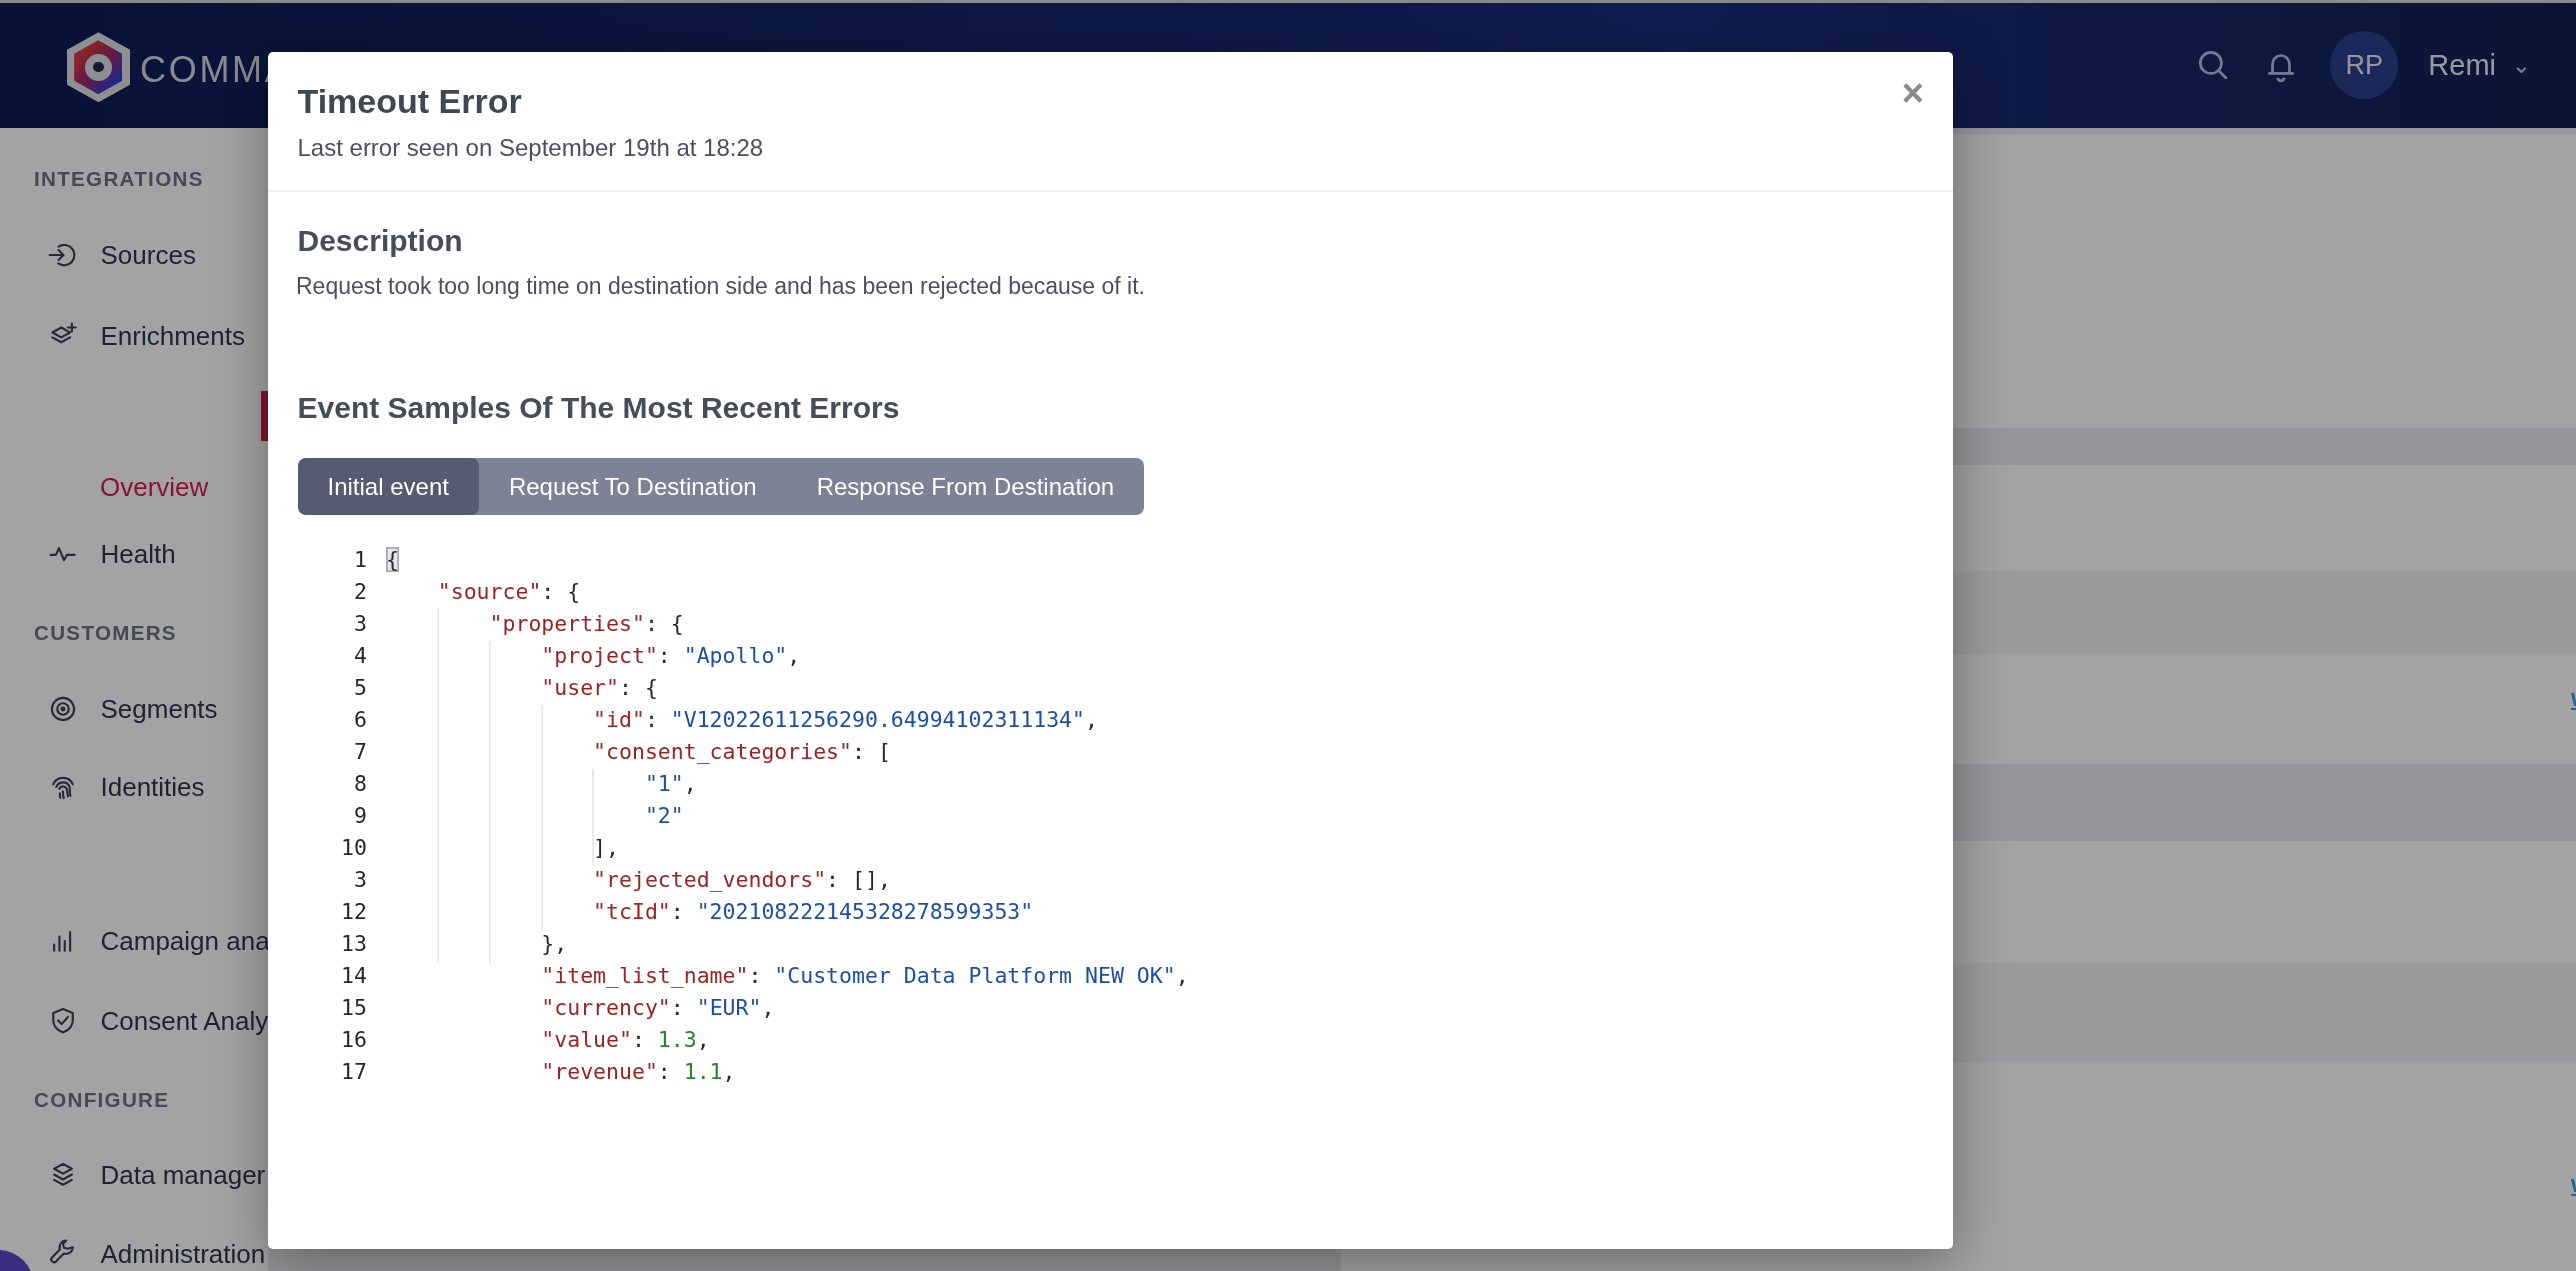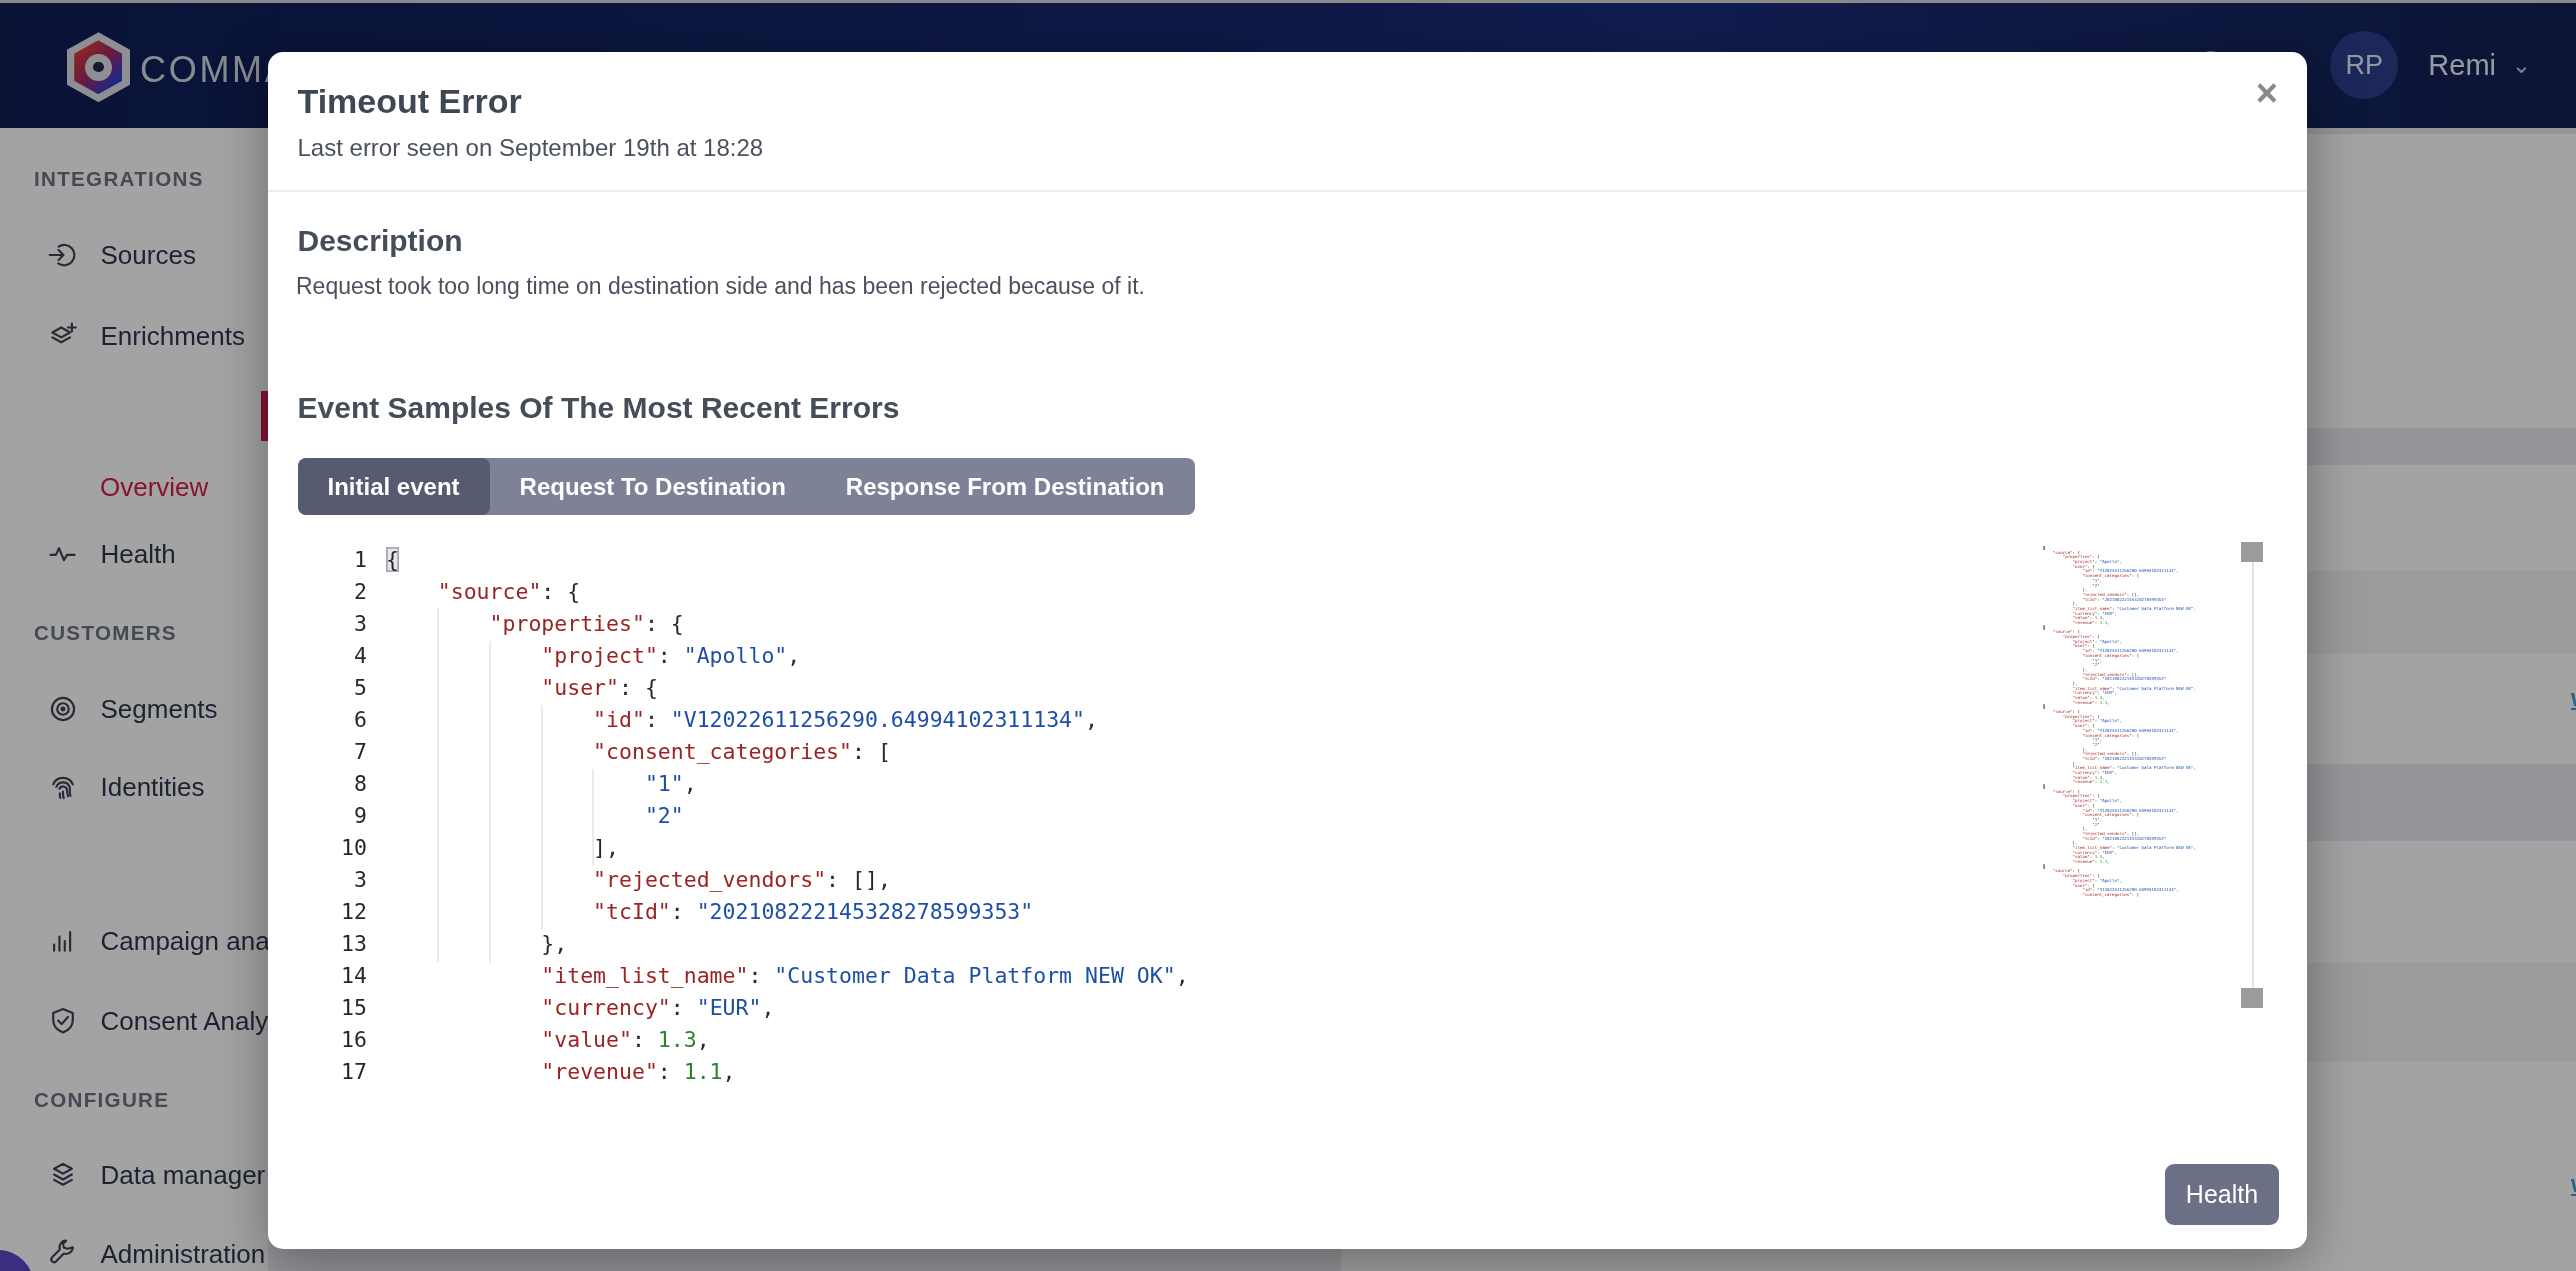--- a/index.html
+++ b/index.html
@@ -54,34 +54,34 @@
   .bgcard { position:absolute; left:1073px; width:1460px; background:#ffffff; border-radius:12.5px; }
   .bgcard .innerrect { position:absolute; left:54px; right:37px; background:#f2f3f6; }
   .bgcard .details { position:absolute; left:1230px; color:#3d9ecb; font-size:24px; font-weight:600;
                      text-decoration:underline; cursor:pointer; white-space:nowrap; }
 
   
   .overlay { position:absolute; left:0; top:0; width:100%; height:100%;
              background:rgba(0,0,0,0.36); z-index:5; }
 
   
-  .modal { position:absolute; left:268px; top:52px; width:2039px; height:1197px; background:#ffffff;
-           border-radius:15px; z-index:6; box-shadow:0 12.5px 54px rgba(0,0,0,0.35); overflow:hidden; }
+  .modal { position:absolute; left:268px; top:52px; width:1685px; height:1197px; background:#ffffff;
+           border-radius:5px; z-index:6; box-shadow:0 12.5px 54px rgba(0,0,0,0.35); overflow:hidden; }
   .m-title { position:absolute; left:29.5px; top:30px; font-size:34px; font-weight:700; color:#3f4752; }
   .m-sub { position:absolute; left:29.5px; top:82px; font-size:24px; color:#4a515c; }
   .m-x { position:absolute; right:29px; top:21.5px; font-size:38px; color:#8a8a8a; cursor:pointer;
          font-weight:700; line-height:1; }
   .m-divider { position:absolute; left:0; top:138px; width:100%; height:1.8px; background:#ededf1; }
   .m-h2 { position:absolute; left:29.5px; font-size:30px; font-weight:600; color:#454d58; }
   .m-desc { position:absolute; left:28px; top:221px; font-size:23px; color:#4a515c; }
 
   
   .tabs { position:absolute; left:29.5px; top:406px; height:57px; display:flex; background:#7d8297;
           border-radius:8px; overflow:hidden; }
-  .tab { display:flex; align-items:center; padding:0 30px; color:#ffffff; font-size:24px; cursor:pointer;font-weight:bold; }
+  .tab { display:flex; align-items:center; padding:0 30px; color:#ffffff; font-size:24px; cursor:pointer; }
   .tab.active { background:#565b71; border-radius:8px; }
 
   
   .editor { position:absolute; left:27px; top:492px; width:1982px; height:538px; overflow:hidden;
             background:#ffffff; }
   .codeline { position:relative; height:32px; line-height:32px; white-space:pre;
               font-family:"DejaVu Sans Mono", monospace; font-size:21.5px; color:#24292e; }
   .gutter { position:absolute; left:0; top:0; width:72px; text-align:right; color:#3e7596; }
   .codebody { position:absolute; left:91px; top:0; right:0; }
   .tk-k { color:#9b2423; }

